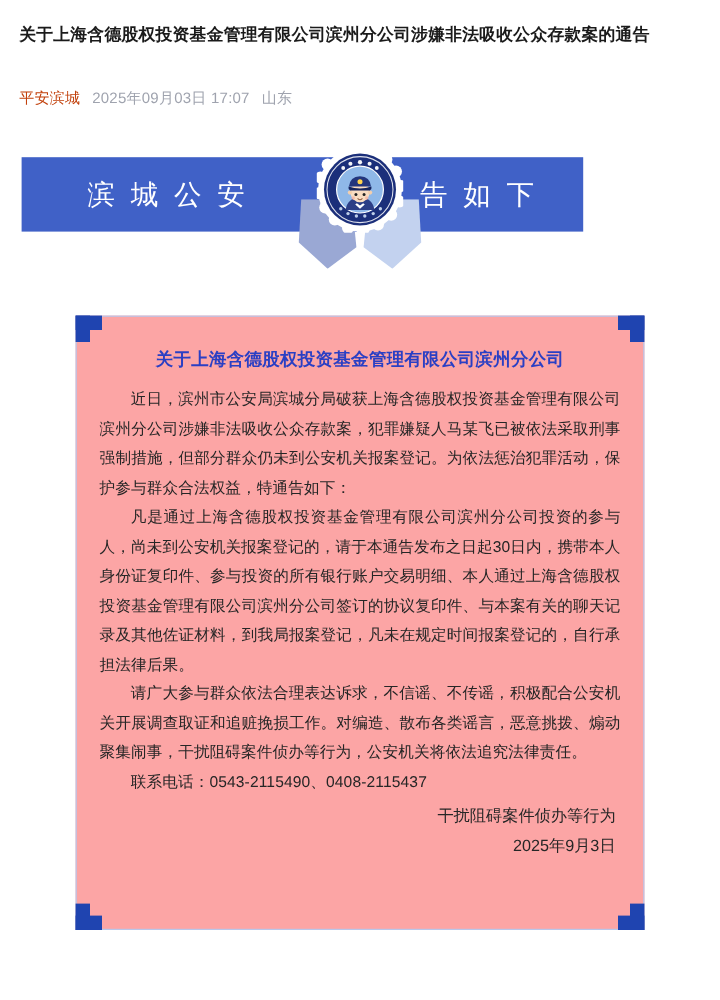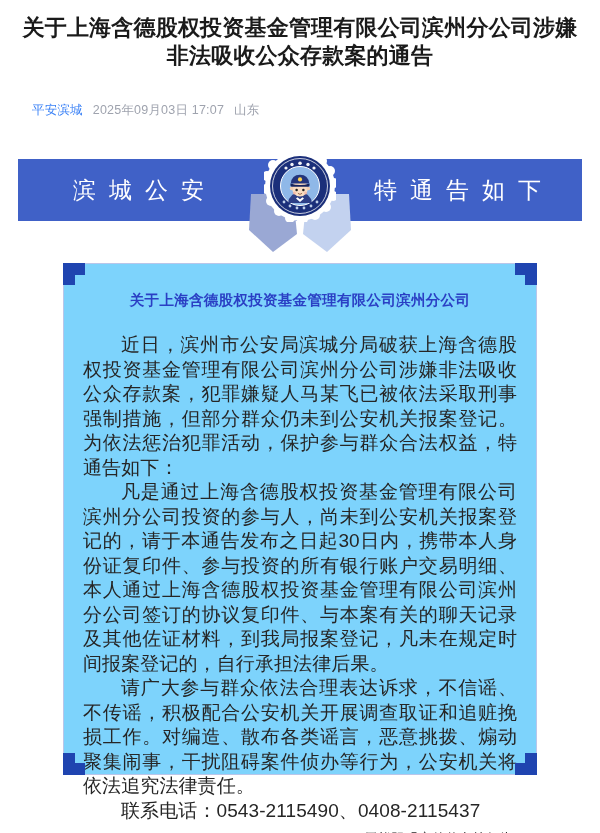--- a/index.html
+++ b/index.html
@@ -18,56 +18,54 @@
     height: 833px;
     background: #ffffff;
   }
 
   
   .article-head {
     padding: 14px 16px 0 16px;
   }
 
   .article-title {
-    font-size: 22px;
+    font-size: 14px;
     line-height: 28px;
     font-weight: bold;
     color: #1a1a1a;
     letter-spacing: 0.2px;
-    text-align: center;
   }
 
   .meta-row {
     margin-top: 12px;
     display: flex;
     align-items: baseline;
     font-size: 12.5px;
     color: #9fa3ae;
     letter-spacing: .2px;
   }
   .meta-account {
-    color: #3b82f6;
+    color: #c2410c;
     margin-right: 10px;
-    margin-left: 16px;
   }
   .meta-date { margin-right: 10px; margin-top: 20px; }
   .meta-region { }
 
   
   .banner-wrap {
     position: relative;
     margin-top: 19px;
     height: 92px;
   }
 
   .banner-bar {
     position: absolute;
     left: 18px;
     top: 21px;
-    width: 564px;
+    width: 468px;
     height: 62px;
     background: #4061c7;
     display: flex;
     align-items: center;
     justify-content: space-between;
   }
 
   .banner-text {
     font-size: 23px;
     font-weight: 500;
@@ -104,21 +102,21 @@
   .badge svg { display: block; }
 
   
   .doc-card {
     position: absolute;
     left: 63px;
     top: 263px;
     width: 474px;
     height: 512px;
     border: 1px solid #b9c6ea;
-    background: #7dd3fc;
+    background: #fca5a5;
   }
 
   .corner {
     position: absolute;
     width: 22px;
     height: 12px;
     background: #1f44b0;
   }
   .corner::after {
     content: "";
@@ -144,22 +142,22 @@
     text-align: center;
     color: #2a3fc4;
     font-weight: bold;
     font-size: 14.5px;
     line-height: 23px;
     letter-spacing: .3px;
   }
   .doc-title span { display: block; }
 
   .doc-body {
-    margin-top: 21px;
-    font-size: 19px;
+    margin-top: 9px;
+    font-size: 13px;
     line-height: 24.5px;
     color: #262626;
     text-align: justify;
     letter-spacing: .1px;
   }
 
   .para {
     text-indent: 2em;
     margin-bottom: 0px;
   }

